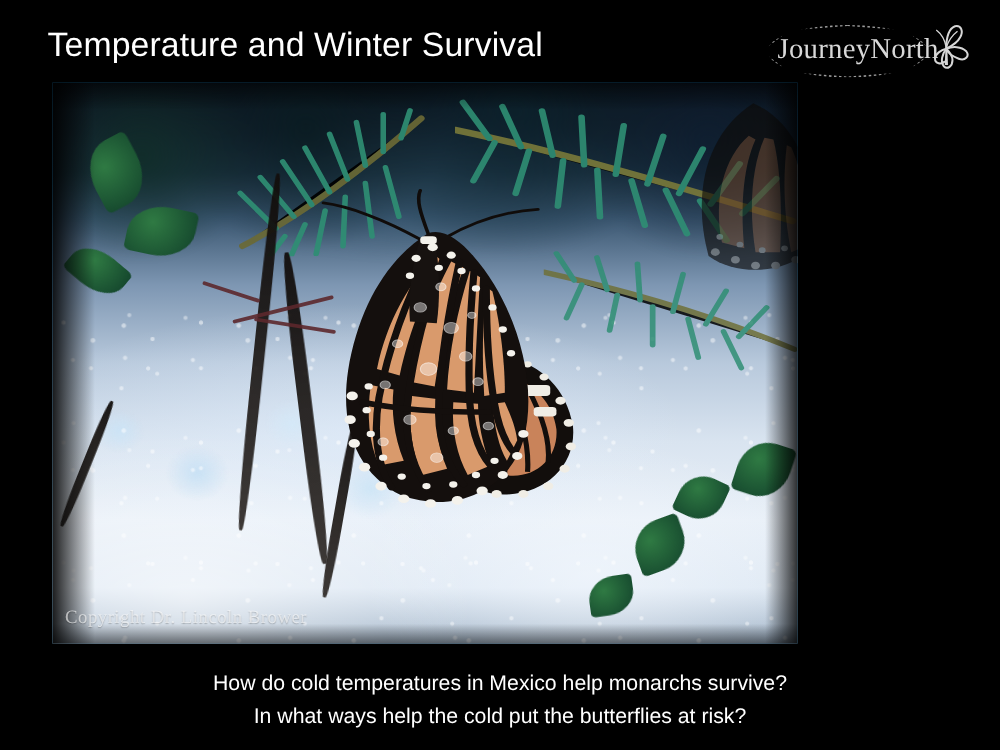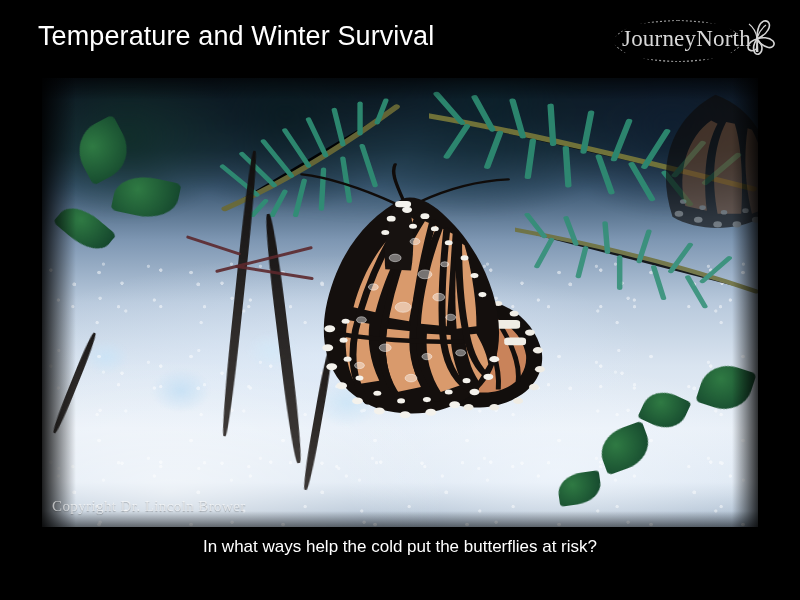--- a/index.html
+++ b/index.html
@@ -80,22 +80,22 @@
     left: 134px;
     top: 2px;
     width: 36px;
     height: 38px;
   }
 
   
   .photo-frame {
     position: absolute;
     left: 42px;
-    top: 78px;
-    width: 716px;
+    top: 66px;
+    width: 596px;
     height: 449px;
     overflow: hidden;
     background: #0c4a6e;
   }
   .photo-canvas {
     position: absolute;
     inset: 0;
     
     background:
       radial-gradient(ellipse 55% 42% at 18% 92%, rgba(255,255,255,0.55) 0%, rgba(255,255,255,0) 70%),
@@ -505,16 +505,17 @@
           <circle cx="146" cy="160" r="4"></circle>
       </g>
     </svg>
 
     <div class="photo-vignette"></div>
 
     <div class="photo-credit">Copyright Dr. Lincoln Brower</div>
   </div>
 
   <div class="caption">
+    <div class="caption-line">How do cold temperatures in Mexico help monarchs survive?</div>
     <div class="caption-line">In what ways help the cold put the butterflies at risk?</div>
   </div>
 
 </div>
 
 </body></html>

